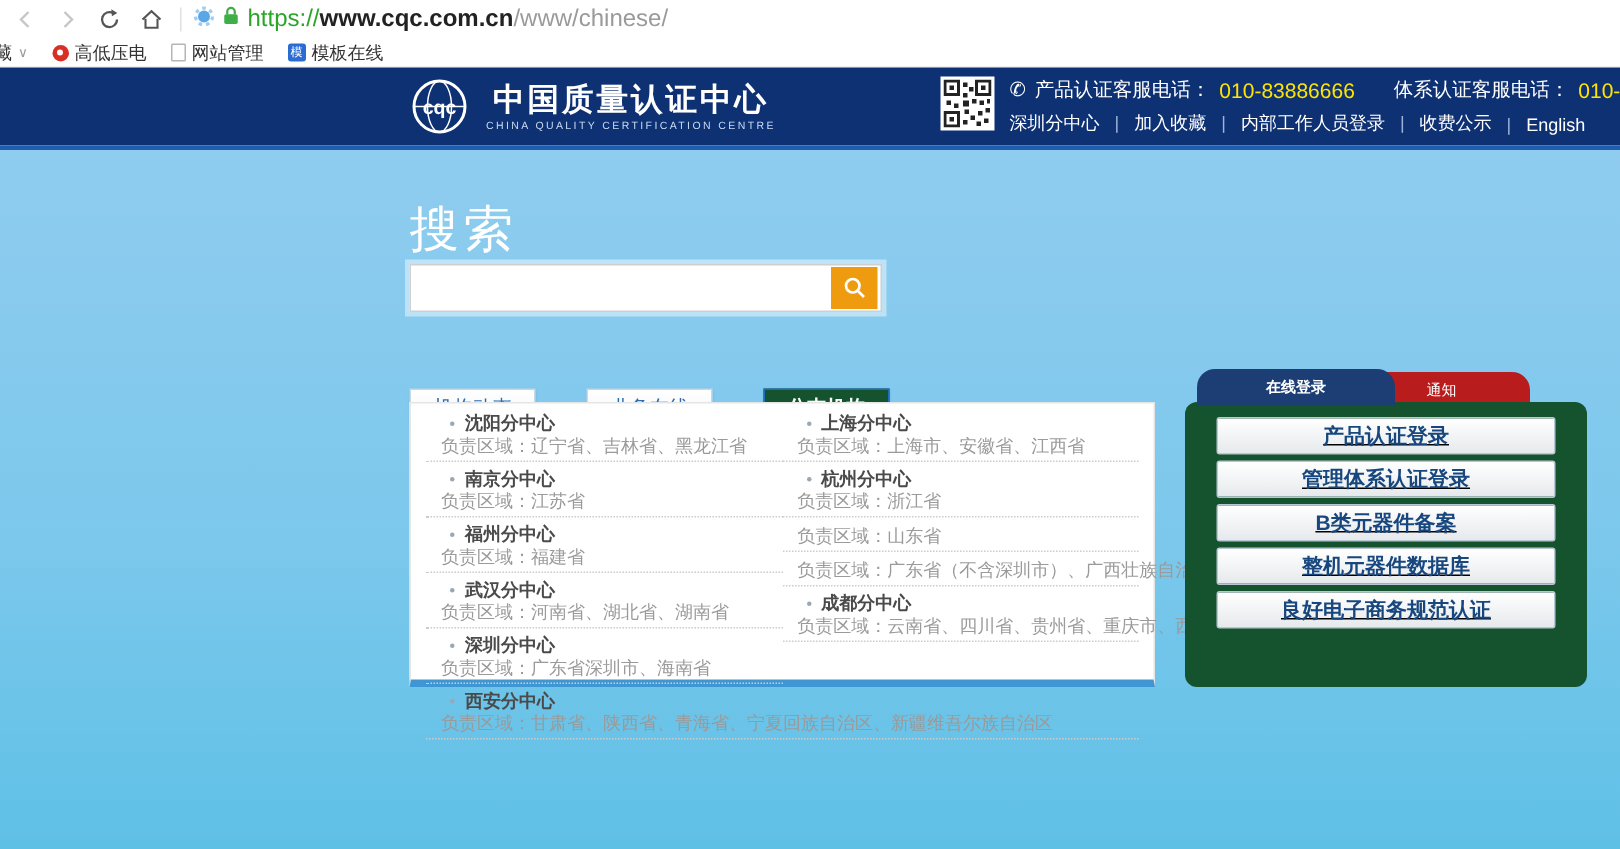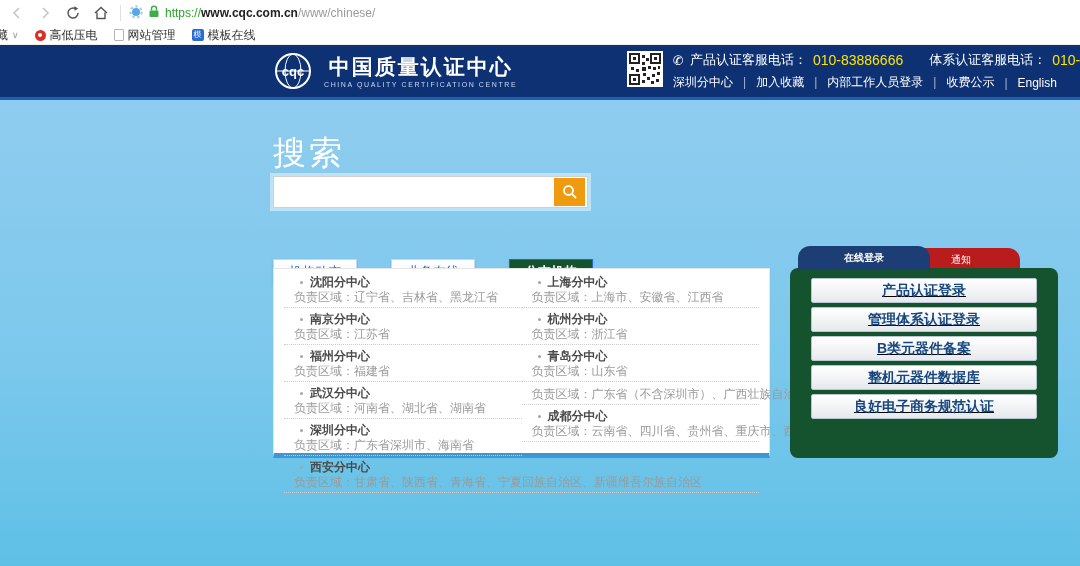--- a/index.html
+++ b/index.html
@@ -5,21 +5,21 @@
   * { margin:0; padding:0; box-sizing:border-box; }
   body { font-family:"Liberation Sans","DejaVu Sans",sans-serif; }
   #screen { position:relative; width:1080px; height:566px; overflow:hidden; background:#fff; }
 
   
   .chrome { position:absolute; top:0; left:0; width:1080px; height:26px; background:#fff;
             display:flex; align-items:center; padding-left:6px; }
   .nav-ico { width:22px; height:18px; display:flex; align-items:center; justify-content:center; margin-right:6px; cursor:pointer; }
   .nav-ico svg { display:block; }
   .chrome-sep { width:1px; height:16px; background:#e0e0e0; margin:0 8px 0 2px; }
-  .url-area { display:flex; align-items:center; gap:5px; font-size:12px; }
+  .url-area { display:flex; align-items:center; gap:5px; font-size:16px; }
   .url-scheme { color:#2aa52a; }
   .url-domain { color:#222; font-weight:bold; }
   .url-path { color:#9a9a9a; }
 
   
   .bookbar { position:absolute; top:26px; left:0; width:1080px; height:19px; background:#fff;
              display:flex; align-items:center; font-size:12px; color:#333; border-bottom:1px solid #f0f0f0; }
   .bm-item { display:flex; align-items:center; gap:4px; margin-right:16px; cursor:pointer; white-space:nowrap; }
   .bm-fav { margin-left:-16px; }
   .bm-chev { color:#999; font-size:9px; }
@@ -262,21 +262,20 @@
       <div class="col">
         <div class="branch">
           <div class="b-name">上海分中心</div>
           <div class="b-region"><span>负责区域：</span><span>上海市、安徽省、江西省</span></div>
         </div>
         <div class="branch">
           <div class="b-name">杭州分中心</div>
           <div class="b-region"><span>负责区域：</span><span>浙江省</span></div>
         </div>
         <div class="branch">
-          <div class="b-name">青岛分中心</div>
           <div class="b-region"><span>负责区域：</span><span>山东省</span></div>
         </div>
         <div class="branch">
           <div class="b-region"><span>负责区域：</span><span>广东省（不含深圳市）、广西壮族自治区</span></div>
         </div>
         <div class="branch">
           <div class="b-name">成都分中心</div>
           <div class="b-region"><span>负责区域：</span><span>云南省、四川省、贵州省、重庆市、西藏自治区</span></div>
         </div>
       </div>

